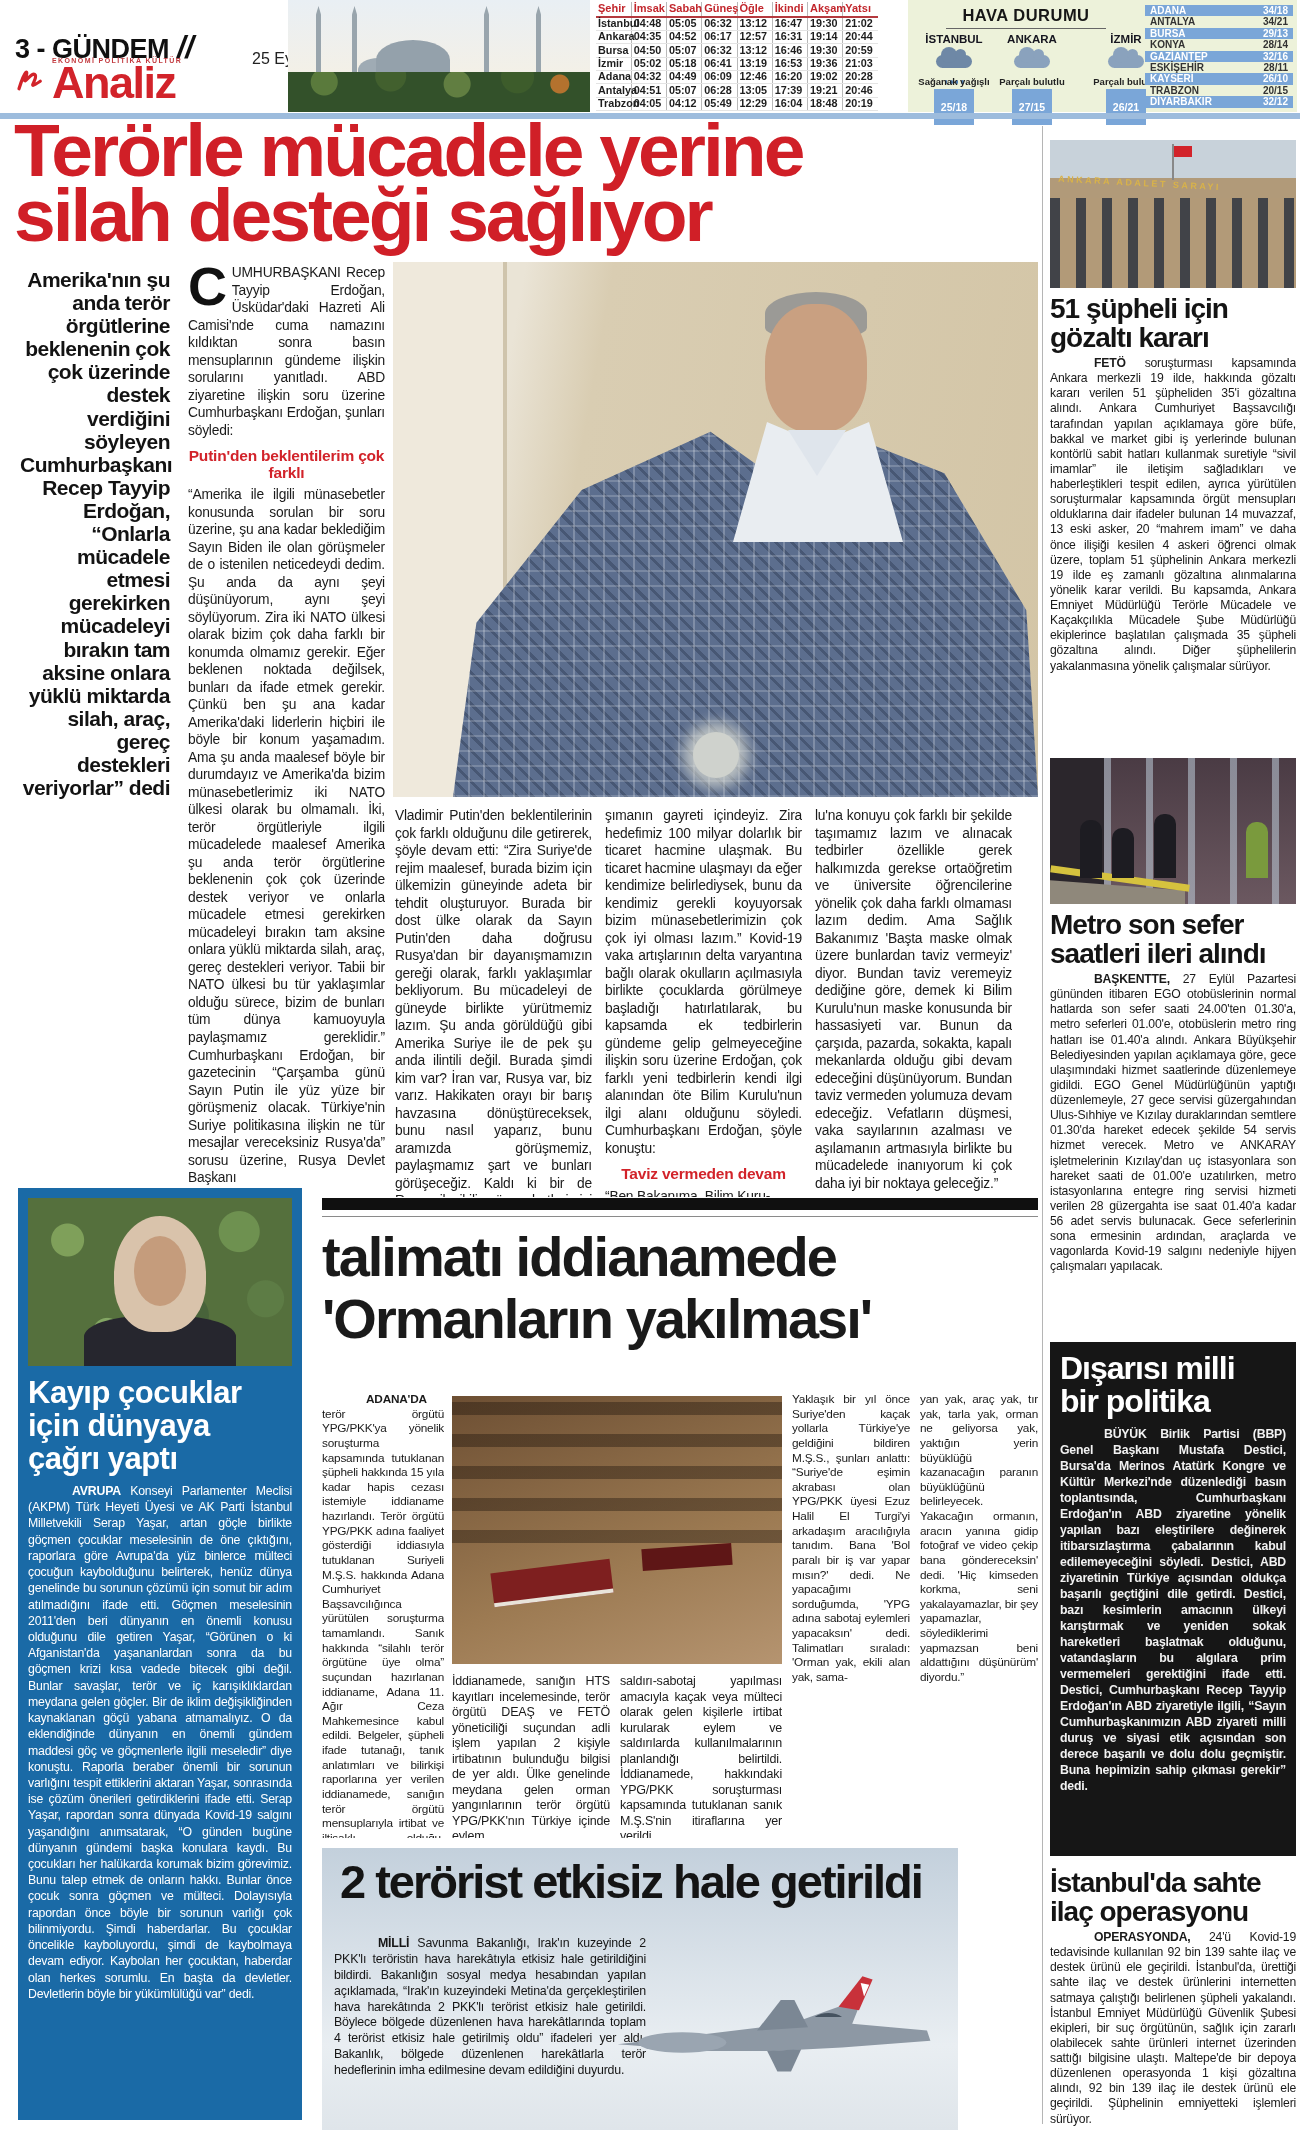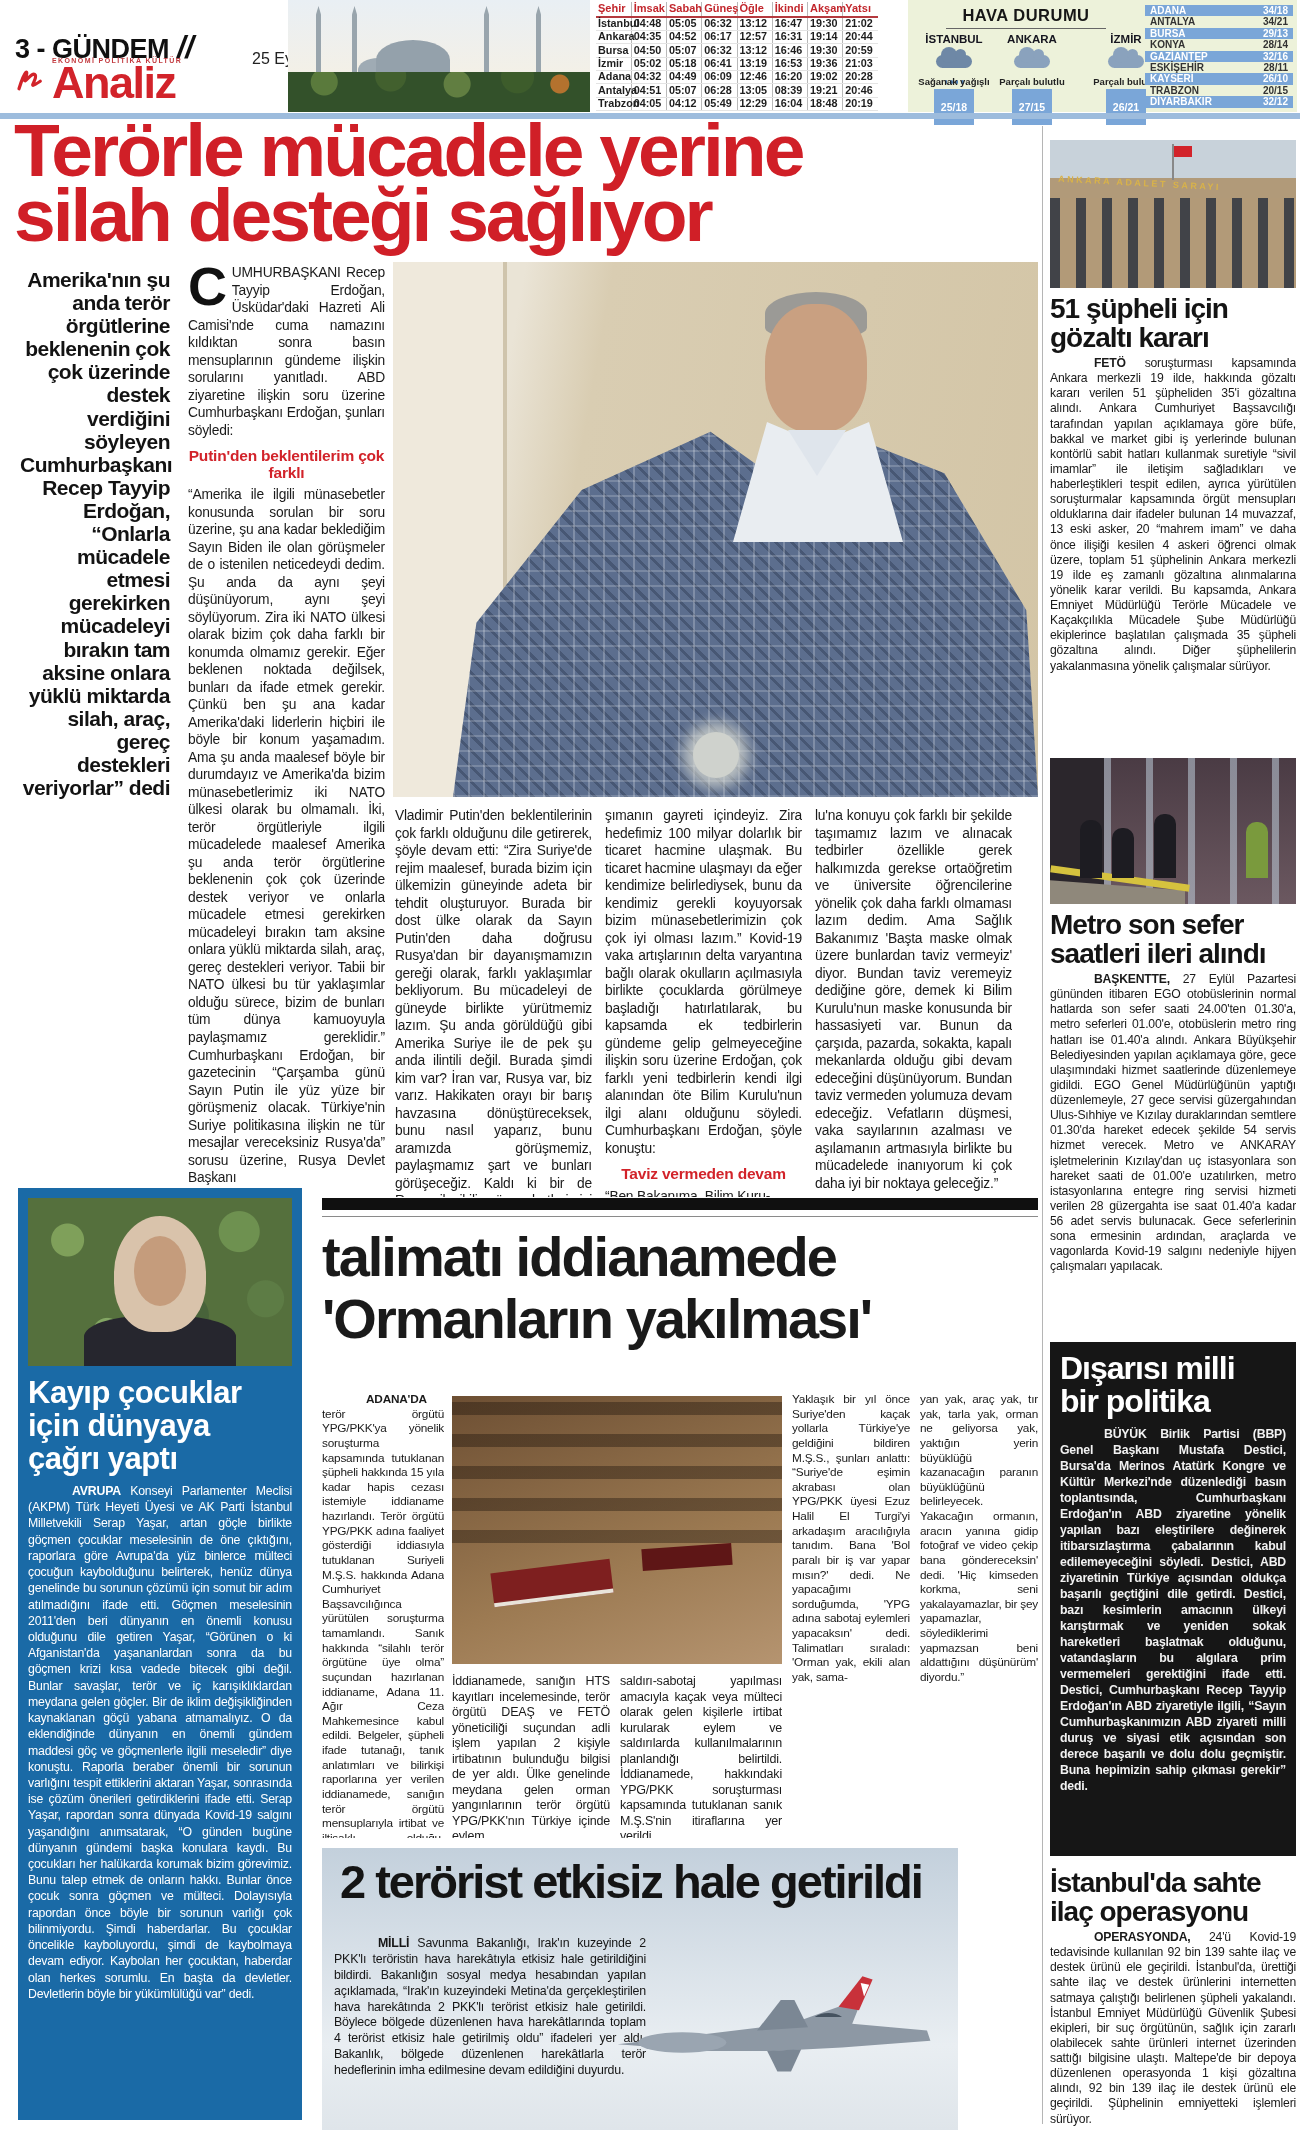--- a/index.html
+++ b/index.html
@@ -205,21 +205,21 @@
           <td>16:20</td>
           <td>19:02</td>
           <td>20:28</td>
       </tr>
       <tr>
         <td>Antalya</td>
           <td>04:51</td>
           <td>05:07</td>
           <td>06:28</td>
           <td>13:05</td>
-          <td>08:39</td>
+          <td>17:39</td>
           <td>19:21</td>
           <td>20:46</td>
       </tr>
       <tr>
         <td>Trabzon</td>
           <td>04:05</td>
           <td>04:12</td>
           <td>05:49</td>
           <td>12:29</td>
           <td>16:04</td>

